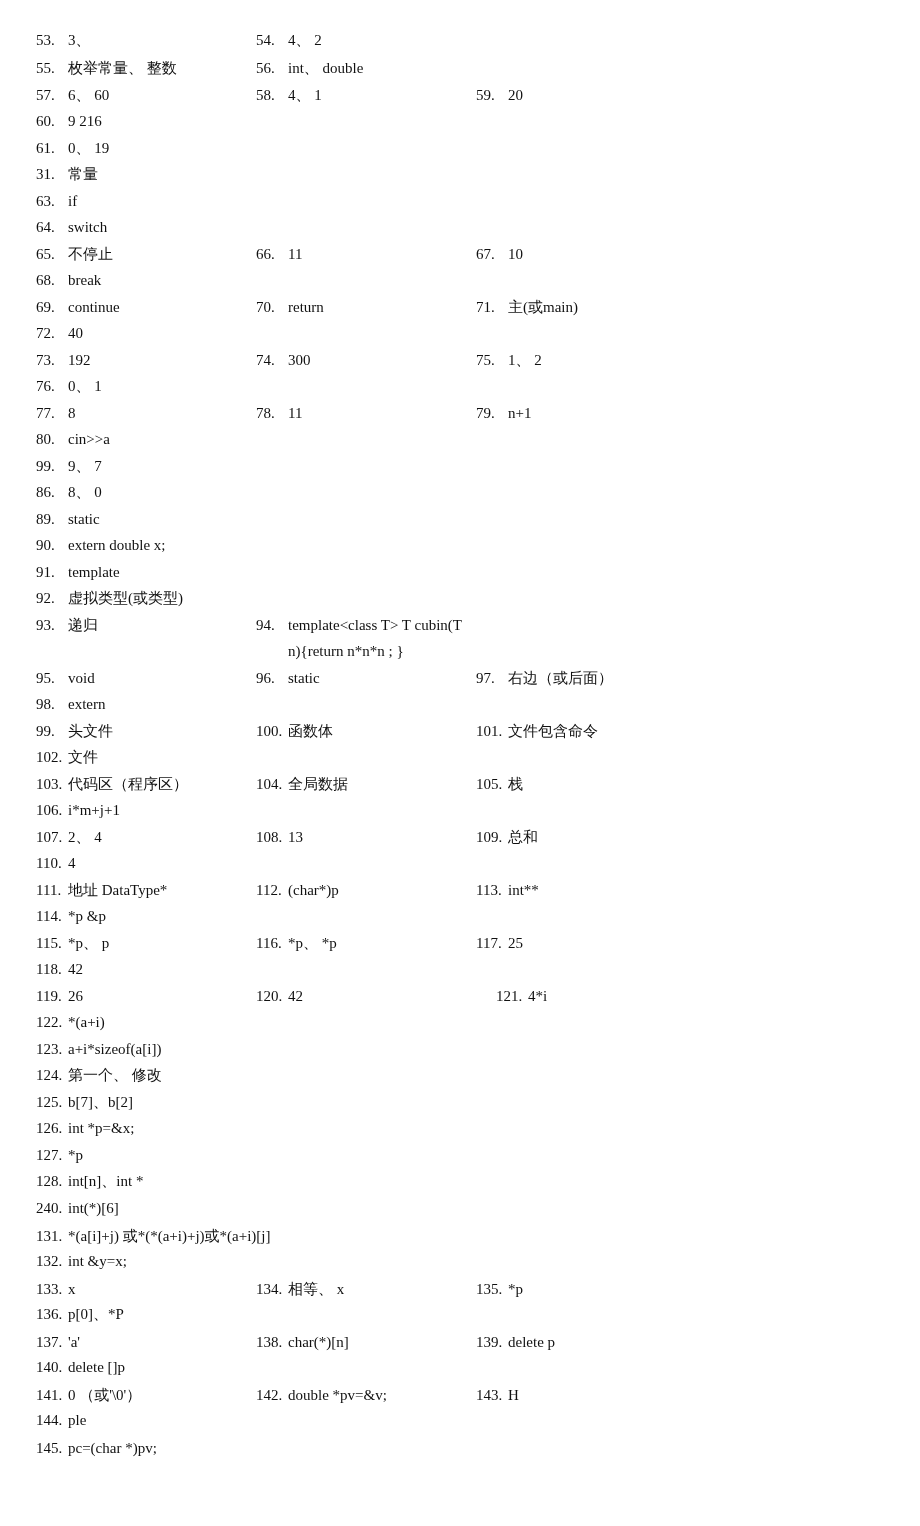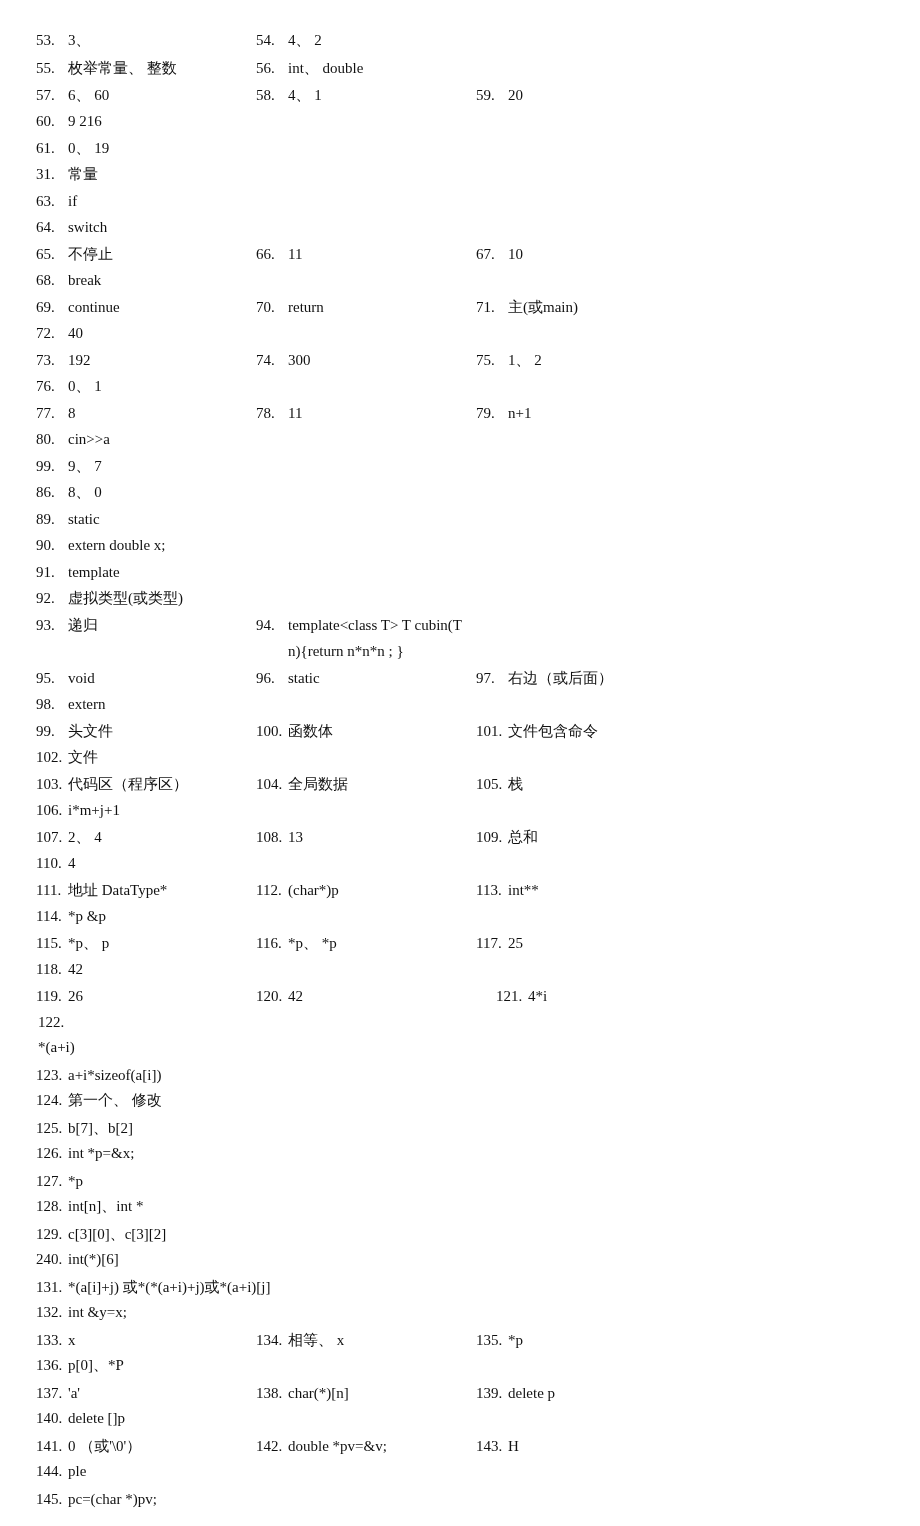--- a/index.html
+++ b/index.html
@@ -330,21 +330,21 @@
         <span class="val">26</span>
       </div>
       <div class="cell" style="width: 240px;">
         <span class="num">120. </span>
         <span class="val">42</span>
       </div>
       <div class="cell col1">
         <span class="num">121. </span>
         <span class="val">4*i</span>
       </div>
-      <div class="cell" style="width: 200px; flex-direction: column;">
+      <div class="cell" style="width: 200px;">
         <span class="num">122. </span>
         <span class="val">*(a+i)</span>
       </div>
     </div>
     <div class="grid-row">
       <div class="cell col-half">
         <span class="num">123. </span>
         <span class="val">a+i*sizeof(a[i])</span>
       </div>
       <div class="cell col-half">
@@ -366,24 +366,20 @@
       <div class="cell col-half">
         <span class="num">127. </span>
         <span class="val">*p</span>
       </div>
       <div class="cell col-half">
         <span class="num">128. </span>
         <span class="val">int[n]、int *</span>
       </div>
     </div>
     <div class="grid-row">
-      <div class="cell col-half">
-        <span class="num">129. </span>
-        <span class="val">c[3][0]、c[3][2]</span>
-      </div>
       <div class="cell col-half">
         <span class="num">240. </span>
         <span class="val">int(*)[6]</span>
       </div>
     </div>
     <div class="grid-row">
       <div class="cell col-half">
         <span class="num">131. </span>
         <span class="val">*(a[i]+j) 或*(*(a+i)+j)或*(a+i)[j]</span>
       </div>

